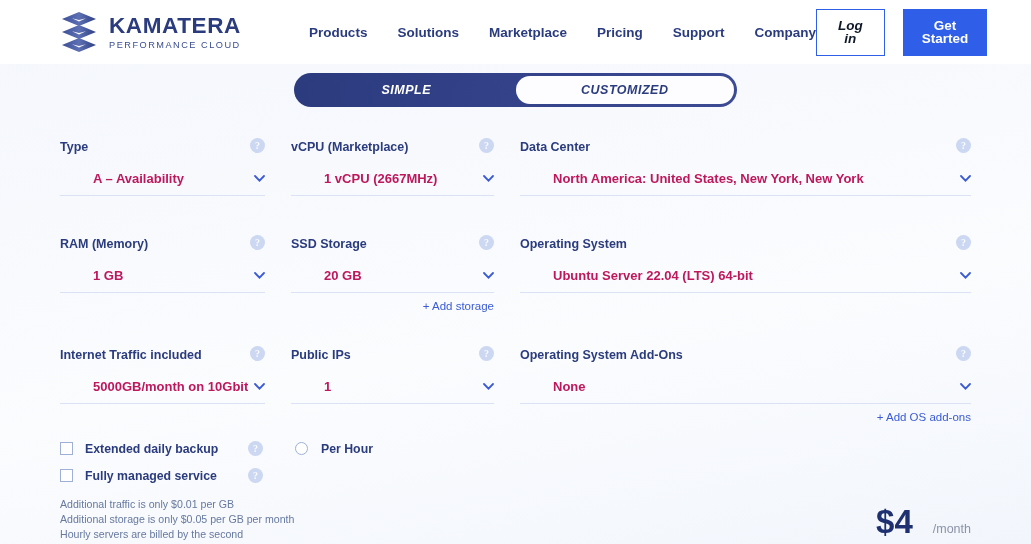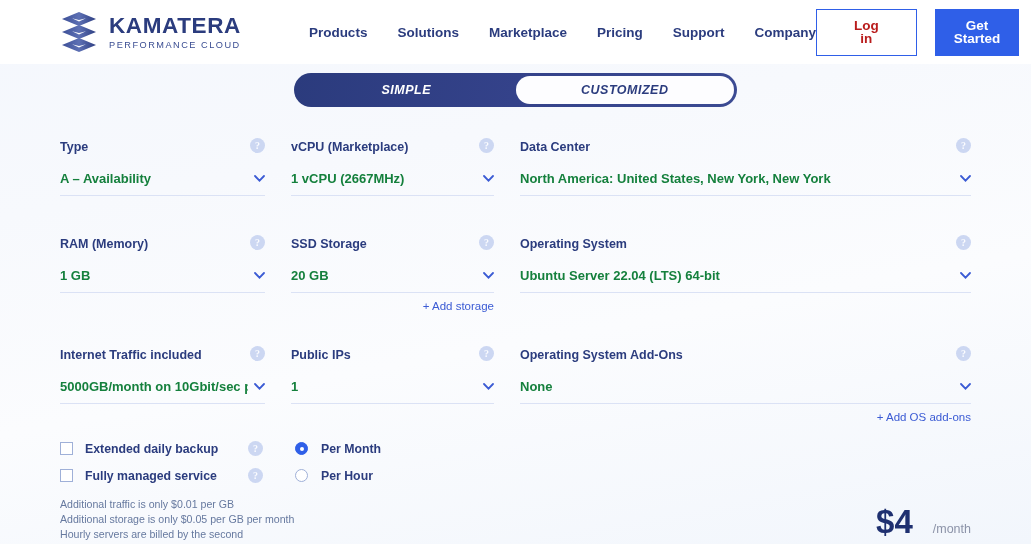--- a/index.html
+++ b/index.html
@@ -36,23 +36,23 @@
   }
 
   .nav { display: flex; align-items: center; gap: 30px; margin-left: 68px; text-align: center; }
   .nav-item {
     font-size: 13.5px; font-weight: bold; color: #2b3c7e;
     cursor: pointer; white-space: nowrap;
   }
 
   .header-actions { margin-left: auto; display: flex; align-items: center; gap: 18px; }
   .btn-login {
-    border: 1px solid #2f5fe8; color: #b91c1c; background: #fff;
-    font-size: 13.5px; font-weight: bold; padding: 9px 37px;
-    cursor: pointer; line-height: 1;
+    border: 1px solid #2f5fe8; color: #0f172a; background: #fff;
+    font-size: 13.5px; font-weight: bold; padding: 9px 21px;
+    cursor: pointer; line-height: 1; font-style: italic;
   }
   .btn-start {
     background: #2f5fe8; color: #fff; border: none;
     font-size: 13.5px; font-weight: bold; padding: 10px 19px;
     cursor: pointer; line-height: 1;
   }
 
   
   .toggle-row { display: flex; justify-content: center; margin-top: 9px; }
   .toggle {
@@ -82,22 +82,22 @@
   .field { position: relative; padding-bottom: 10px; }
   .field-label {
     font-size: 12.5px; color: #2b3c7e; font-weight: bold;
     display: block; margin-bottom: 17px;
   }
   .field-value-row {
     display: flex; align-items: center; justify-content: space-between;
     border-bottom: 1px solid #dbe2f5; padding-bottom: 9px; cursor: pointer;
   }
   .field-value {
-    font-size: 13px; color: #15803d; font-weight: bold;
-    white-space: nowrap; overflow: hidden;
+    font-size: 13px; color: #be185d; font-weight: bold;
+    white-space: nowrap; overflow: hidden; margin-left: 33px;
   }
   .chev {
     width: 11px; height: 7px; flex: none; margin-left: 6px;
   }
   .help {
     position: absolute; right: 0; top: -2px;
     width: 15px; height: 15px; border-radius: 50%;
     background: #ccd7f2; color: #fbfcff;
     font-size: 10px; font-weight: bold; line-height: 15px;
     text-align: center; cursor: pointer; font-family: "Liberation Serif", serif;
@@ -350,24 +350,20 @@
     </div>
     <div class="opt-line">
       <span class="checkbox"></span>
       <span class="opt-label">Fully managed service</span>
       <span class="opt-help">?</span>
     </div>
   </div>
 
   <div>
     <div class="opt-line">
-      <span class="radio on"></span>
-      <span class="opt-label">Per Month</span>
-    </div>
-    <div class="opt-line">
       <span class="radio"></span>
       <span class="opt-label">Per Hour</span>
     </div>
   </div>
 </div>
 
 <div class="notes">
   <div>Additional traffic is only $0.01 per GB</div>
   <div>Additional storage is only $0.05 per GB per month</div>
   <div>Hourly servers are billed by the second</div>

